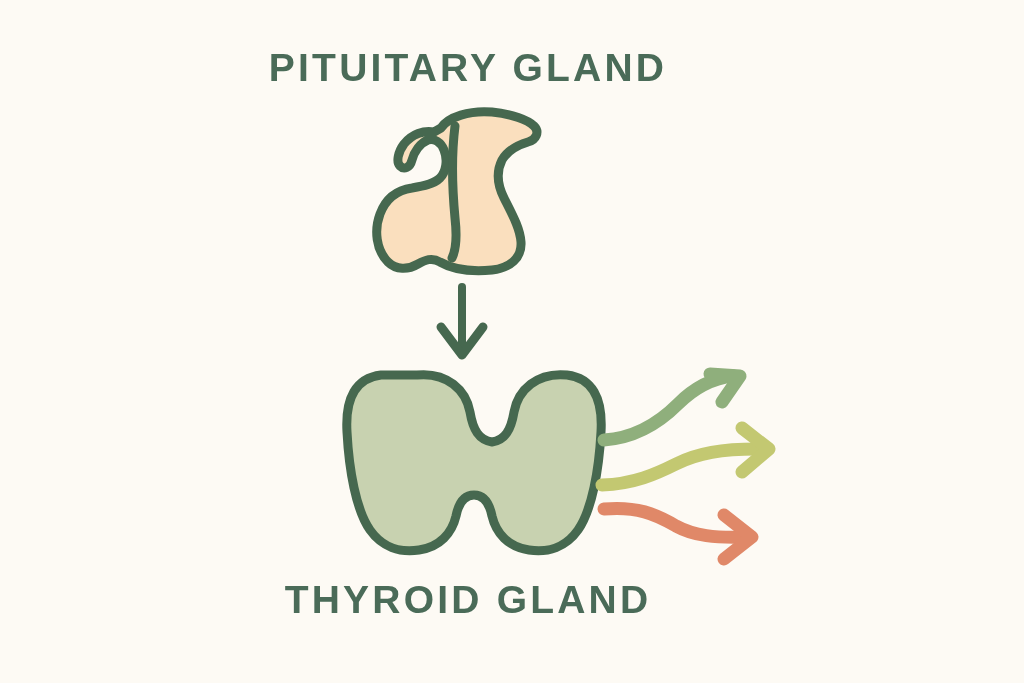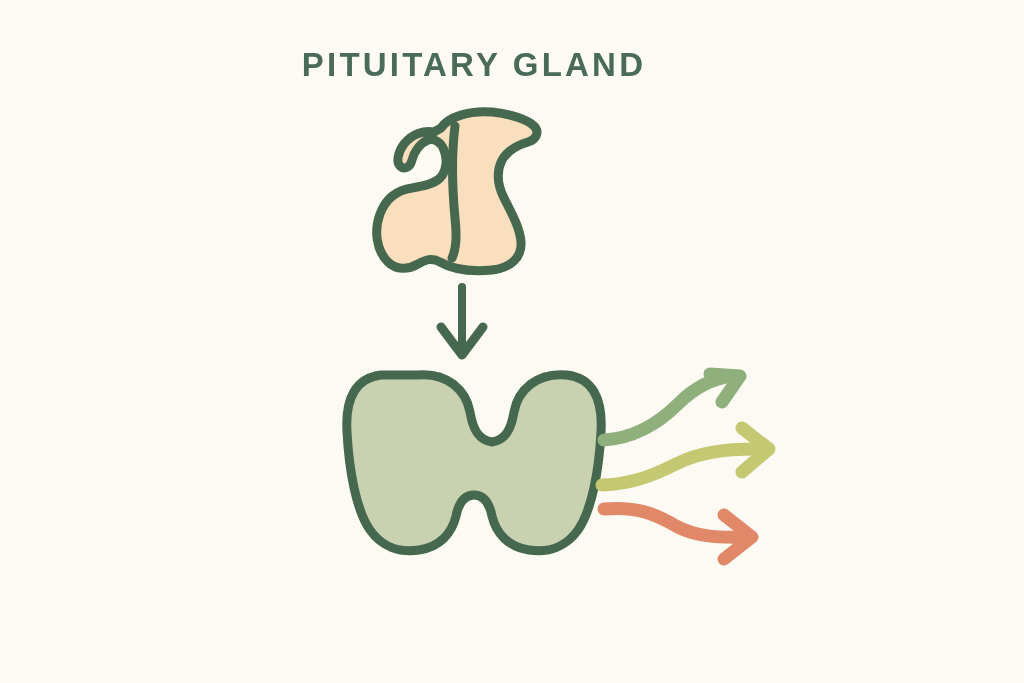--- a/index.html
+++ b/index.html
@@ -20,27 +20,27 @@
   }
   .diagram-svg {
     position: absolute;
     top: 0;
     left: 0;
     width: 1024px;
     height: 683px;
   }
   .label {
     position: absolute;
-    left: 6px;
+    left: 0;
     width: 936px;
     text-align: center;
     color: #4a6b58;
     font-family: "Liberation Sans", sans-serif;
     font-weight: bold;
-    font-size: 33px;
+    font-size: 39px;
     letter-spacing: 3.2px;
     white-space: nowrap;
     user-select: none;
   }
   #title-pituitary {
     top: 46px;
   }
   #title-thyroid {
     top: 578px;
   }
@@ -122,14 +122,15 @@
       <g>
         <path d="M 604 509
                  C 636 506, 656 514, 676 526
                  C 694 536, 716 538, 745 537" fill="none" stroke="#e08868" stroke-width="13" stroke-linecap="round"></path>
         <path d="M 724 515 L 752 537 L 724 559" fill="none" stroke="#e08868" stroke-width="13" stroke-linecap="round" stroke-linejoin="round"></path>
       </g>
 
     </g>
   </svg>
 
+  <div class="label" id="title-thyroid">THYROID GLAND</div>
 
 </div>
 
 </body></html>

